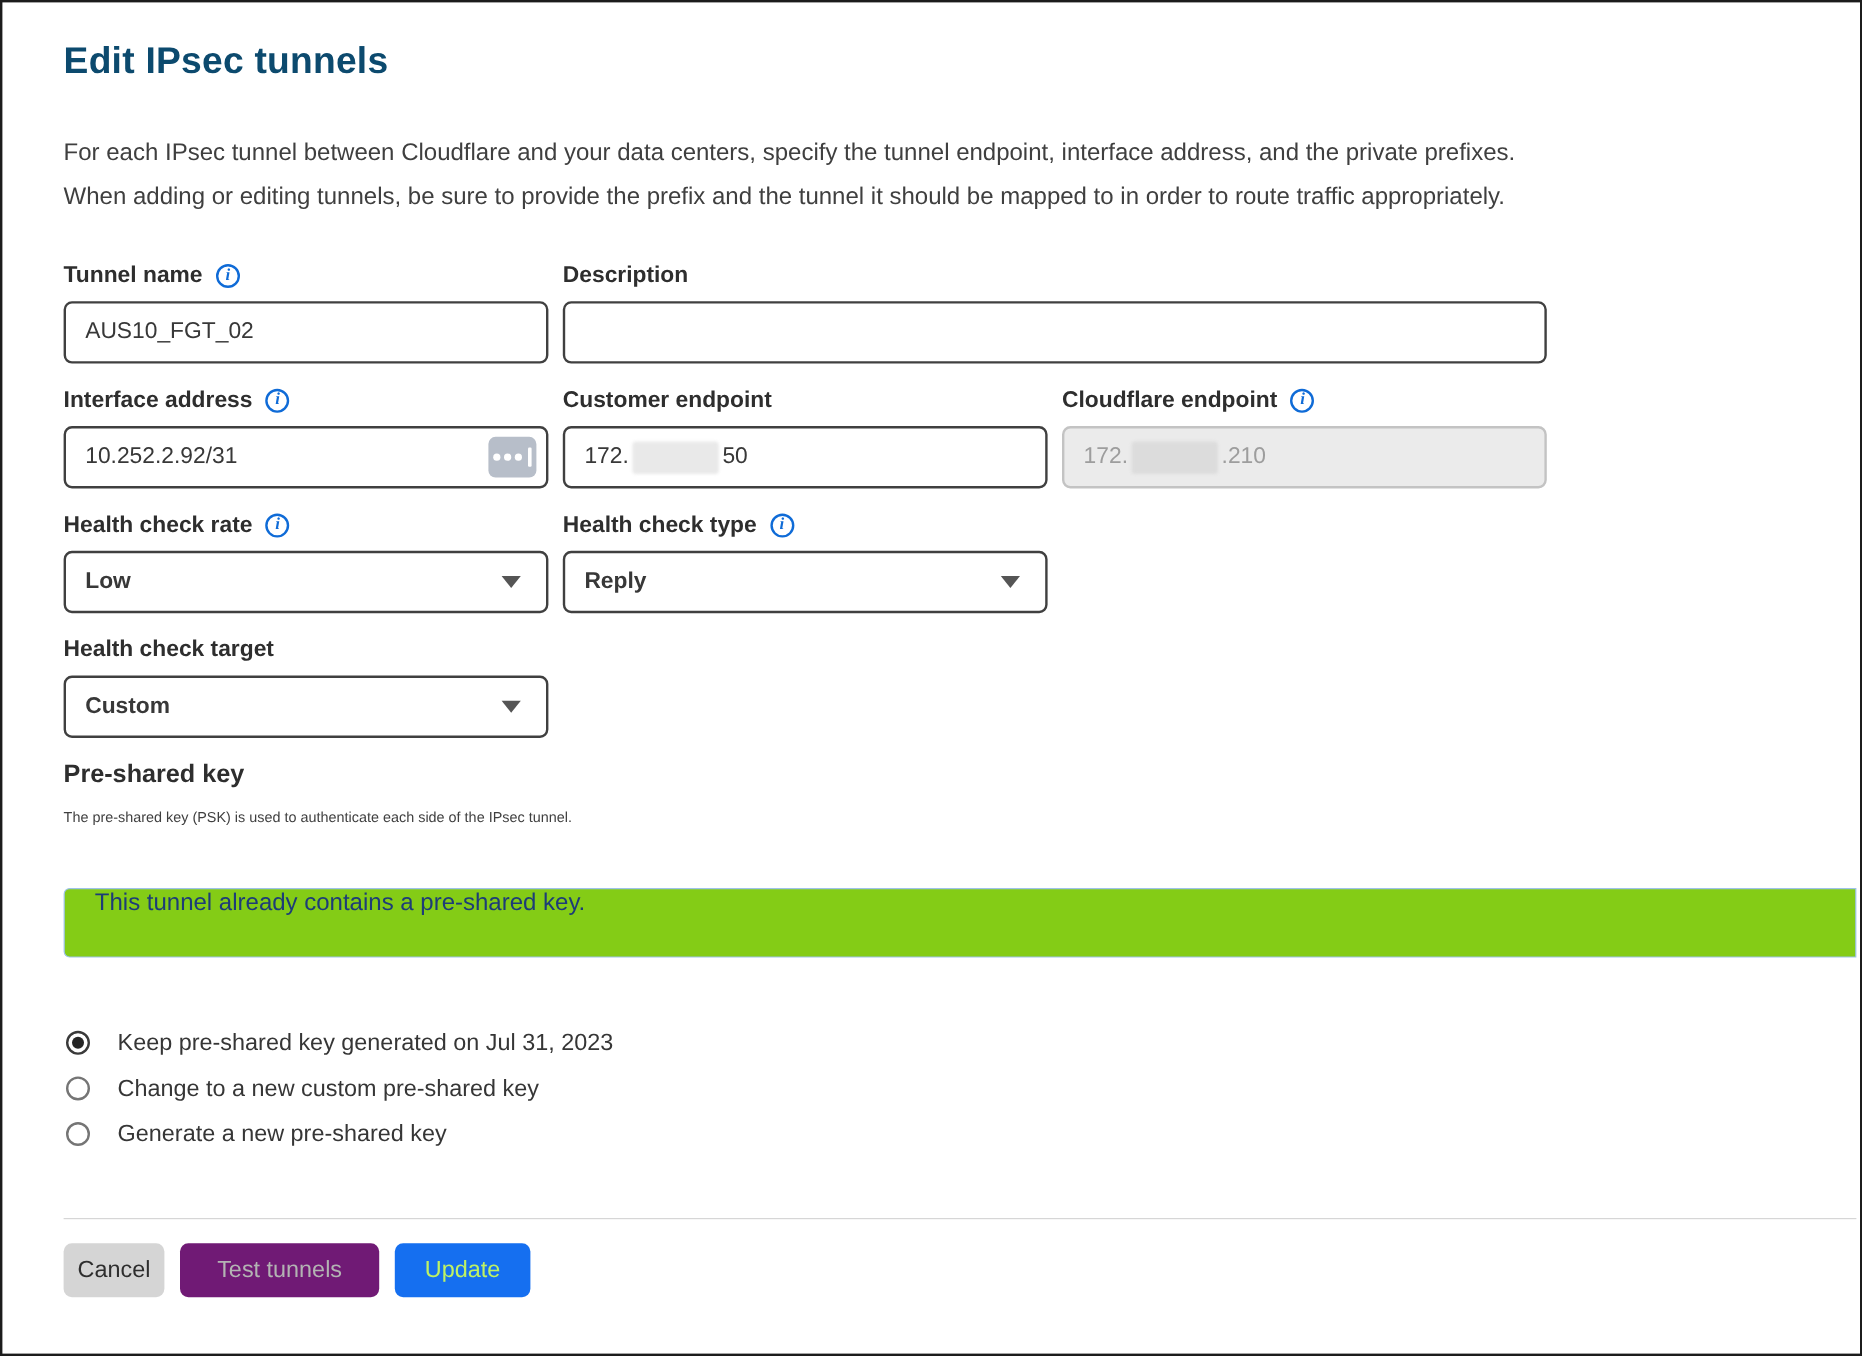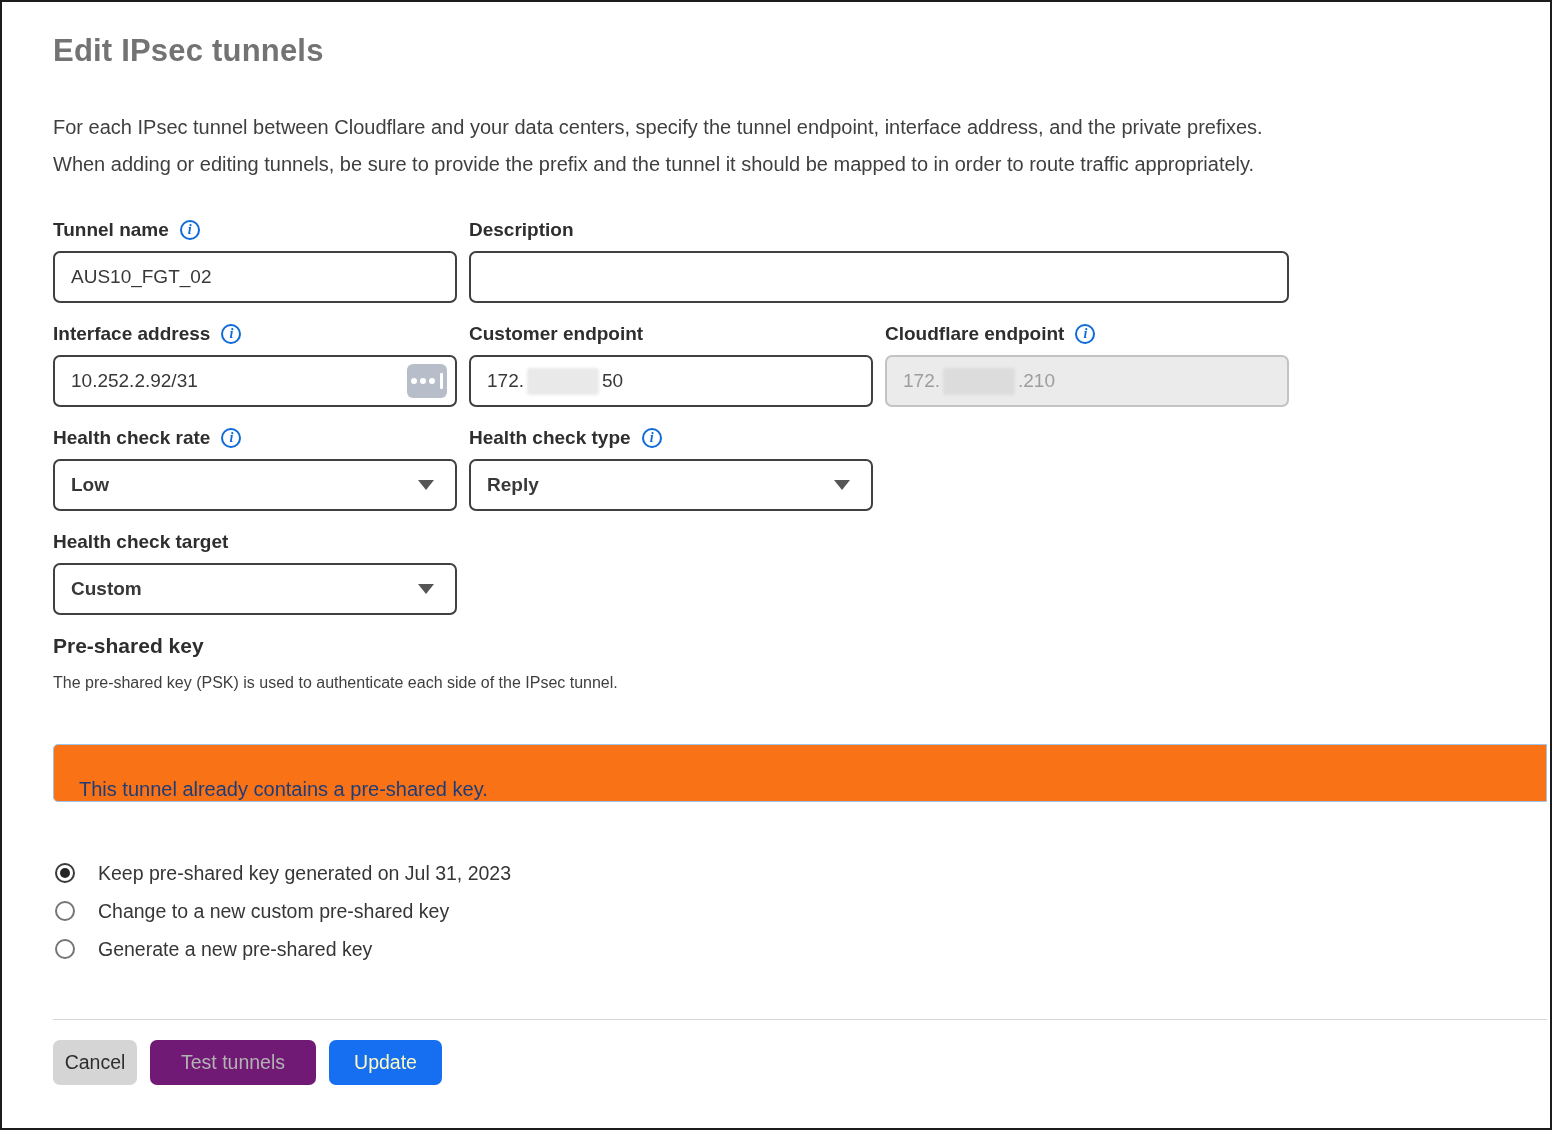--- a/index.html
+++ b/index.html
@@ -9,21 +9,21 @@
     background: #ffffff;
     border: 2px solid #1c1c1c;
     overflow: hidden;
     color: #3a3a3a;
   }
   .page { padding: 31px 0 0 51px; }
 
   h1.title {
     font-size: 31px;
     font-weight: 700;
-    color: #737373;
+    color: #0c4a6e;
     letter-spacing: 0.2px;
   }
   .intro {
     margin-top: 40px;
     font-size: 20px;
     color: #3f3f3f;
     line-height: 37px;
   }
   .intro span { display: block; }
 
@@ -118,33 +118,33 @@
   }
 
   .psk-heading {
     margin-top: 15px;
     font-size: 21px;
     font-weight: 700;
     color: #2e2e2e;
   }
   .psk-desc {
     margin-top: 16px;
-    font-size: 16px;
+    font-size: 12px;
     color: #3f3f3f;
   }
 
   .banner {
     margin-top: 52px;
     width: 1494px;
     height: 58px;
-    background: #f97316;
+    background: #84cc16;
     border: 1px solid #9dc3e8;
     border-radius: 5px 0 0 5px;
     display: flex;
-    align-items: flex-end;
+    align-items: flex-start;
     padding-left: 25px;
     font-size: 20px;
     color: #1d3c78;
   }
 
   .radios { margin-top: 52px; }
   .radio-row {
     display: flex;
     align-items: center;
     gap: 23px;
@@ -183,21 +183,21 @@
   .btn {
     height: 45px;
     border: none;
     border-radius: 7px;
     font-family: "Liberation Sans", sans-serif;
     font-size: 19.5px;
     cursor: pointer;
   }
   .btn-cancel { width: 84px; background: #d5d5d5; color: #2e2e2e; }
   .btn-test { width: 166px; background: #701a75; color: #b3b3b3; cursor: default; }
-  .btn-update { width: 113px; background: #156ff0; color: #fef9c3; }
+  .btn-update { width: 113px; background: #156ff0; color: #bef264; }
 </style>
 </head>
 <body>
 
 <div class="page">
 
   <h1 class="title">Edit IPsec tunnels</h1>
 
   <div class="intro">
     <span>For each IPsec tunnel between Cloudflare and your data centers, specify the tunnel endpoint, interface address, and the private prefixes.</span>

